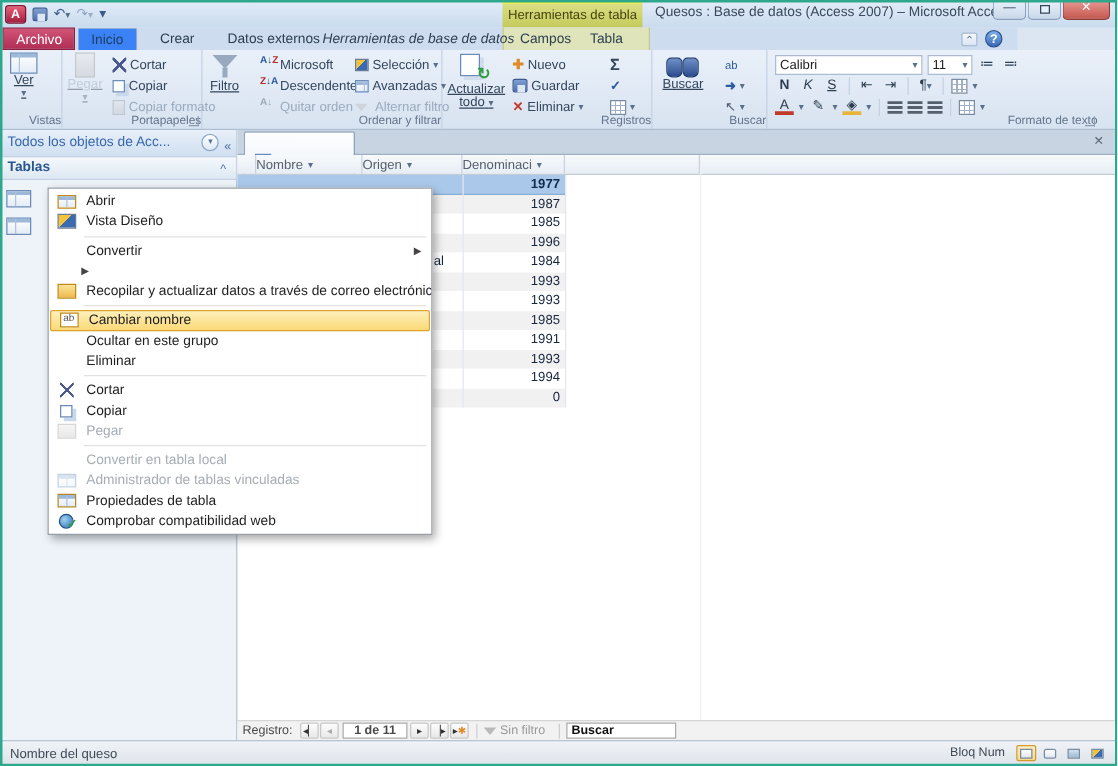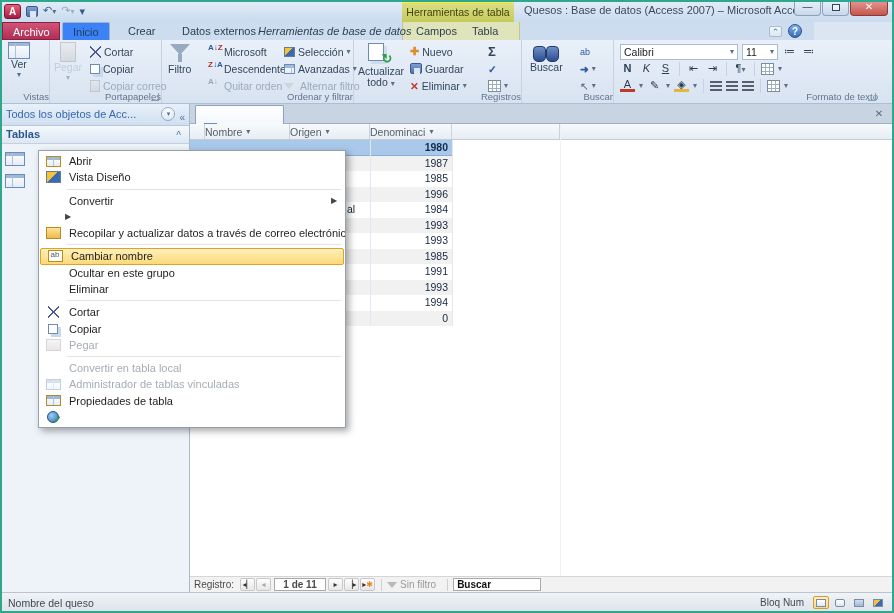--- a/index.html
+++ b/index.html
@@ -29,21 +29,21 @@
   .tab.archivo{left:2px;width:58px;background:linear-gradient(#d05476,#b12e55);color:#fff;border:1px solid #8e1e40;}
   .tab.active{background:#3b82f6;border:1px solid #9fb4cc;border-bottom:none;border-radius:2px 2px 0 0;color:#1e3c5f;}
   .ribbon-min{position:absolute;right:32px;top:4px;width:13px;height:11px;color:#5a7294;font-size:9px;line-height:10px;text-align:center;border:1px solid #a9bcd2;border-radius:2px;background:linear-gradient(#f4f8fc,#dbe6f2);}
   .help-btn{position:absolute;right:12px;top:2px;width:14px;height:14px;border-radius:50%;background:linear-gradient(#7fb2e8,#3a6ab8);border:1px solid #2a4f8e;color:#fff;font-size:10px;font-weight:bold;text-align:center;line-height:13px;}
 
   
   .ribbon{position:absolute;left:0;top:40px;width:894px;height:64px;background:linear-gradient(#e9f0f9,#d8e3f1);border-bottom:1px solid #aebfd4;}
   .grp{position:absolute;top:0;height:63px;border-right:1px solid #c4d2e4;}
   .grp-label{position:absolute;left:0;right:0;bottom:1px;text-align:right;font-size:9.5px;color:#64748a;}
   .launcher{position:absolute;right:2px;bottom:2px;width:8px;height:8px;border:1px solid #8a9cb4;border-top:none;border-left:none;}
-  .bigbtn{position:absolute;top:2px;display:flex;flex-direction:column;align-items:center;font-size:10.5px;color:#33465c;text-align:center;}
+  .bigbtn{position:absolute;top:2px;display:flex;flex-direction:column;align-items:center;font-size:10.5px;color:#33465c;text-align:center;text-decoration:underline;}
   .bigbtn .cap{line-height:11px;}
   .smallrow{position:absolute;height:17px;display:flex;align-items:center;gap:3px;font-size:10.5px;color:#33465c;white-space:nowrap;}
   .dis-txt{color:#9aabbd;}
   .darr{font-size:8px;color:#5a6f88;}
   .tbl-ico{display:inline-block;width:15px;height:11px;border:1px solid #6b8cb8;background:linear-gradient(#fff,#e4ecf6);position:relative;}
   .tbl-ico::before{content:"";position:absolute;left:0;right:0;top:0;height:3px;background:#9db8d8;}
   .tbl-ico::after{content:"";position:absolute;left:6px;top:0;bottom:0;width:1px;background:#aec2da;}
   .funnel-wrap{position:relative;width:22px;height:22px;}
   .funnel{position:absolute;left:1px;top:2px;width:0;height:0;border-left:10px solid transparent;border-right:10px solid transparent;border-top:11px solid #98aabf;}
   .funnel-stem{position:absolute;left:9px;top:12px;width:4px;height:8px;background:#98aabf;}
@@ -183,21 +183,21 @@
       <div class="smallrow" style="left:40px;top:3px;">
           <span class="ic ic-cut" style="width:11px;"></span>
           <span>Cortar</span>
         </div>
       <div class="smallrow" style="left:40px;top:20px;">
           <span class="ic ic-copy"></span>
           <span>Copiar</span>
         </div>
       <div class="smallrow" style="left:40px;top:37px;">
           <span class="ic ic-paste faded" style="width:10px;"></span>
-          <span class="dis-txt">Copiar correo</span>
+          <span class="dis-txt">Copiar formato</span>
         </div>
       <div class="grp-label">Portapapeles</div>
       <span class="launcher"></span>
     </div>
 
     <div class="grp" style="left:162px;width:192px;">
       <div class="bigbtn" style="left:6px;">
         <span class="funnel-wrap">
             <span class="funnel"></span>
             <span class="funnel-stem"></span>
@@ -370,21 +370,21 @@
         </div>
       <div class="ds-h-cell" style="left:180px;width:82px;">
           <span>Denominaci</span>
           <span class="darr">▾</span>
         </div>
       <div class="ds-h-cell" style="left:262px;width:108px;"></div>
     </div>
 
     <div class="ds-rows">
       <div class="ds-row sel" style="top:0;">
-          <span class="cell-den" style="font-weight:bold;color:#0f2b4e;">1980</span>
+          <span class="cell-den" style="font-weight:bold;color:#0f2b4e;">1977</span>
         </div>
       <div class="ds-row alt" style="top:15.5px;">
           <span class="cell-den">1987</span>
         </div>
       <div class="ds-row" style="top:31px;">
           <span class="cell-den">1985</span>
         </div>
       <div class="ds-row alt" style="top:46.5px;">
           <span class="cell-den">1996</span>
         </div>
@@ -511,20 +511,21 @@
     <div class="mi">
         <span class="gut">
           <span class="tbl-ico" style="border-color:#b08a28;"></span>
         </span>
         <span class="lbl">Propiedades de tabla</span>
       </div>
     <div class="mi">
         <span class="gut">
           <span class="ic ic-globe"></span>
         </span>
+        <span class="lbl">Comprobar compatibilidad web</span>
       </div>
   </div>
 
   <div class="statusbar">
     <span class="sb-left">Nombre del queso</span>
     <span class="sb-numlock">Bloq Num</span>
     <span class="sb-views">
       <span class="sb-vbtn on">
           <span class="sb-glyph"></span>
         </span>

